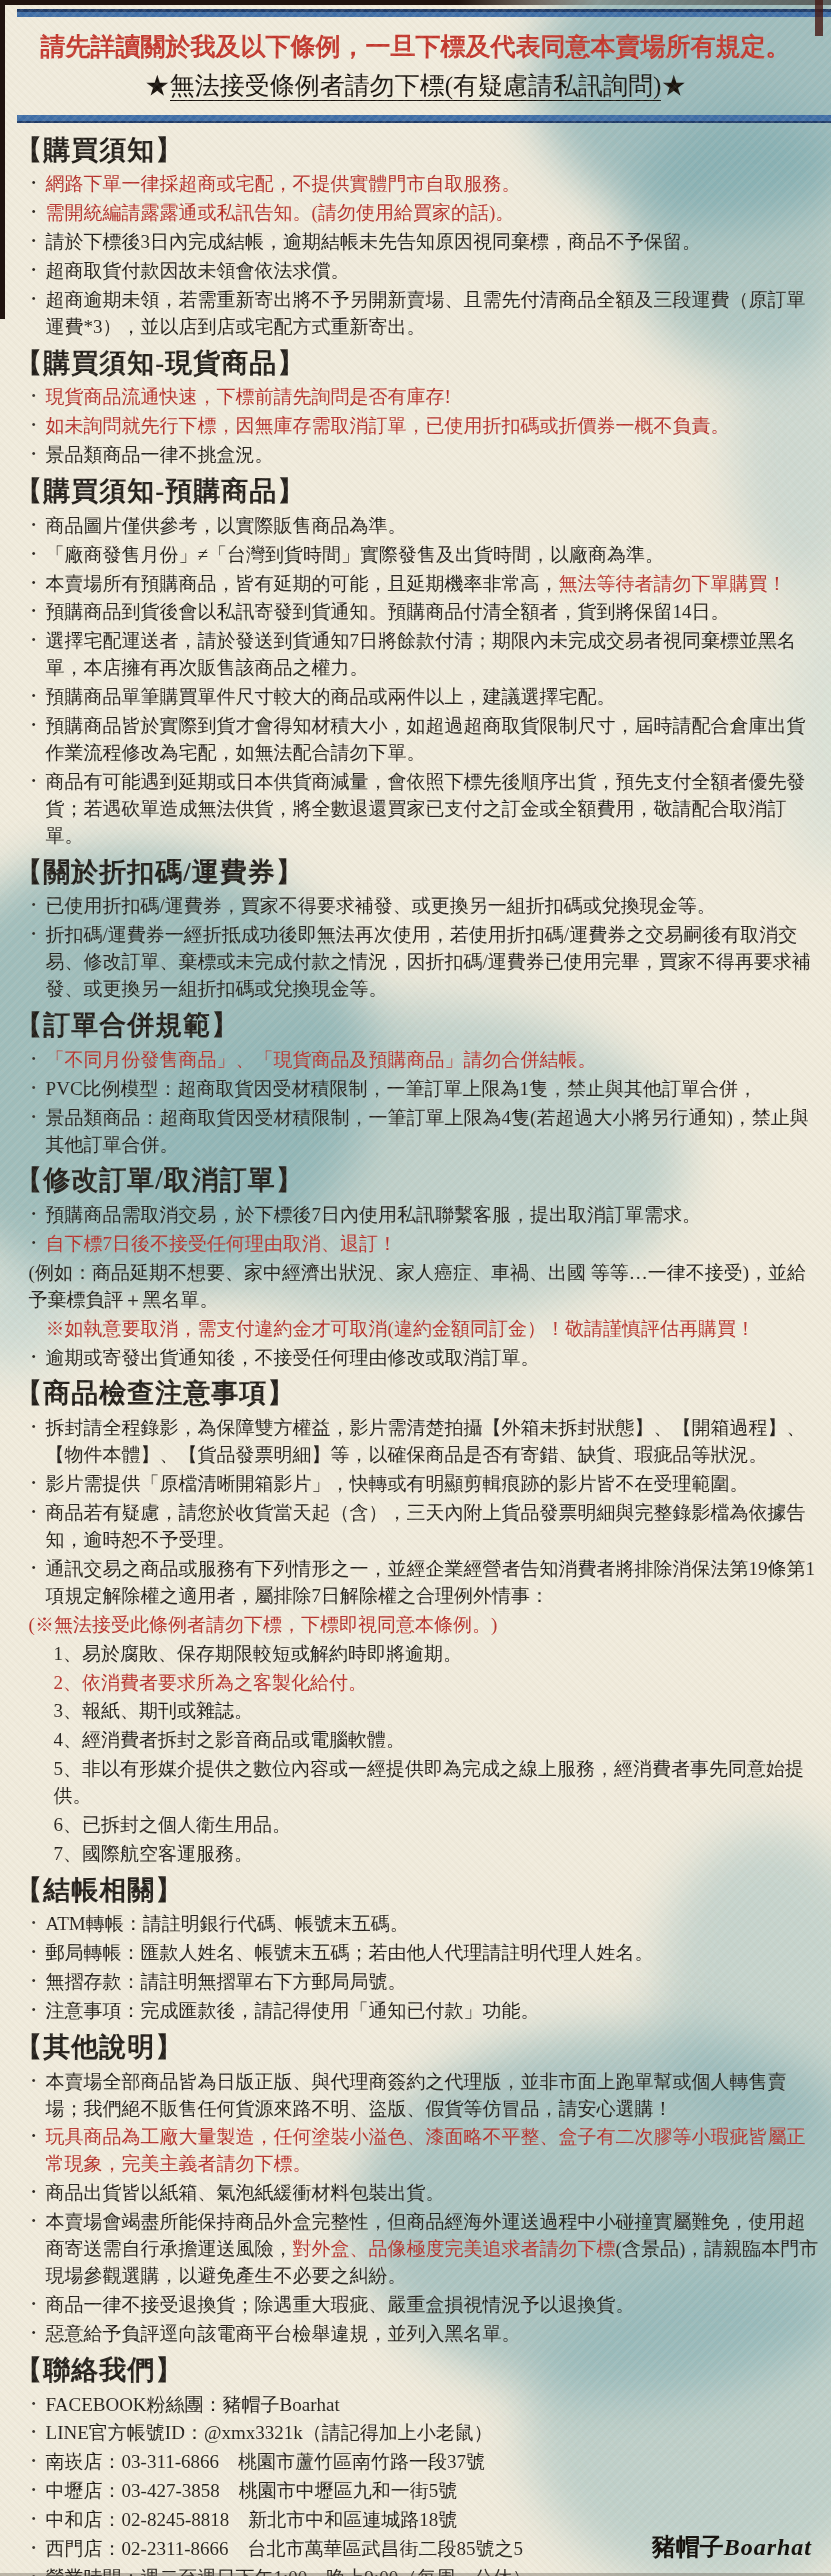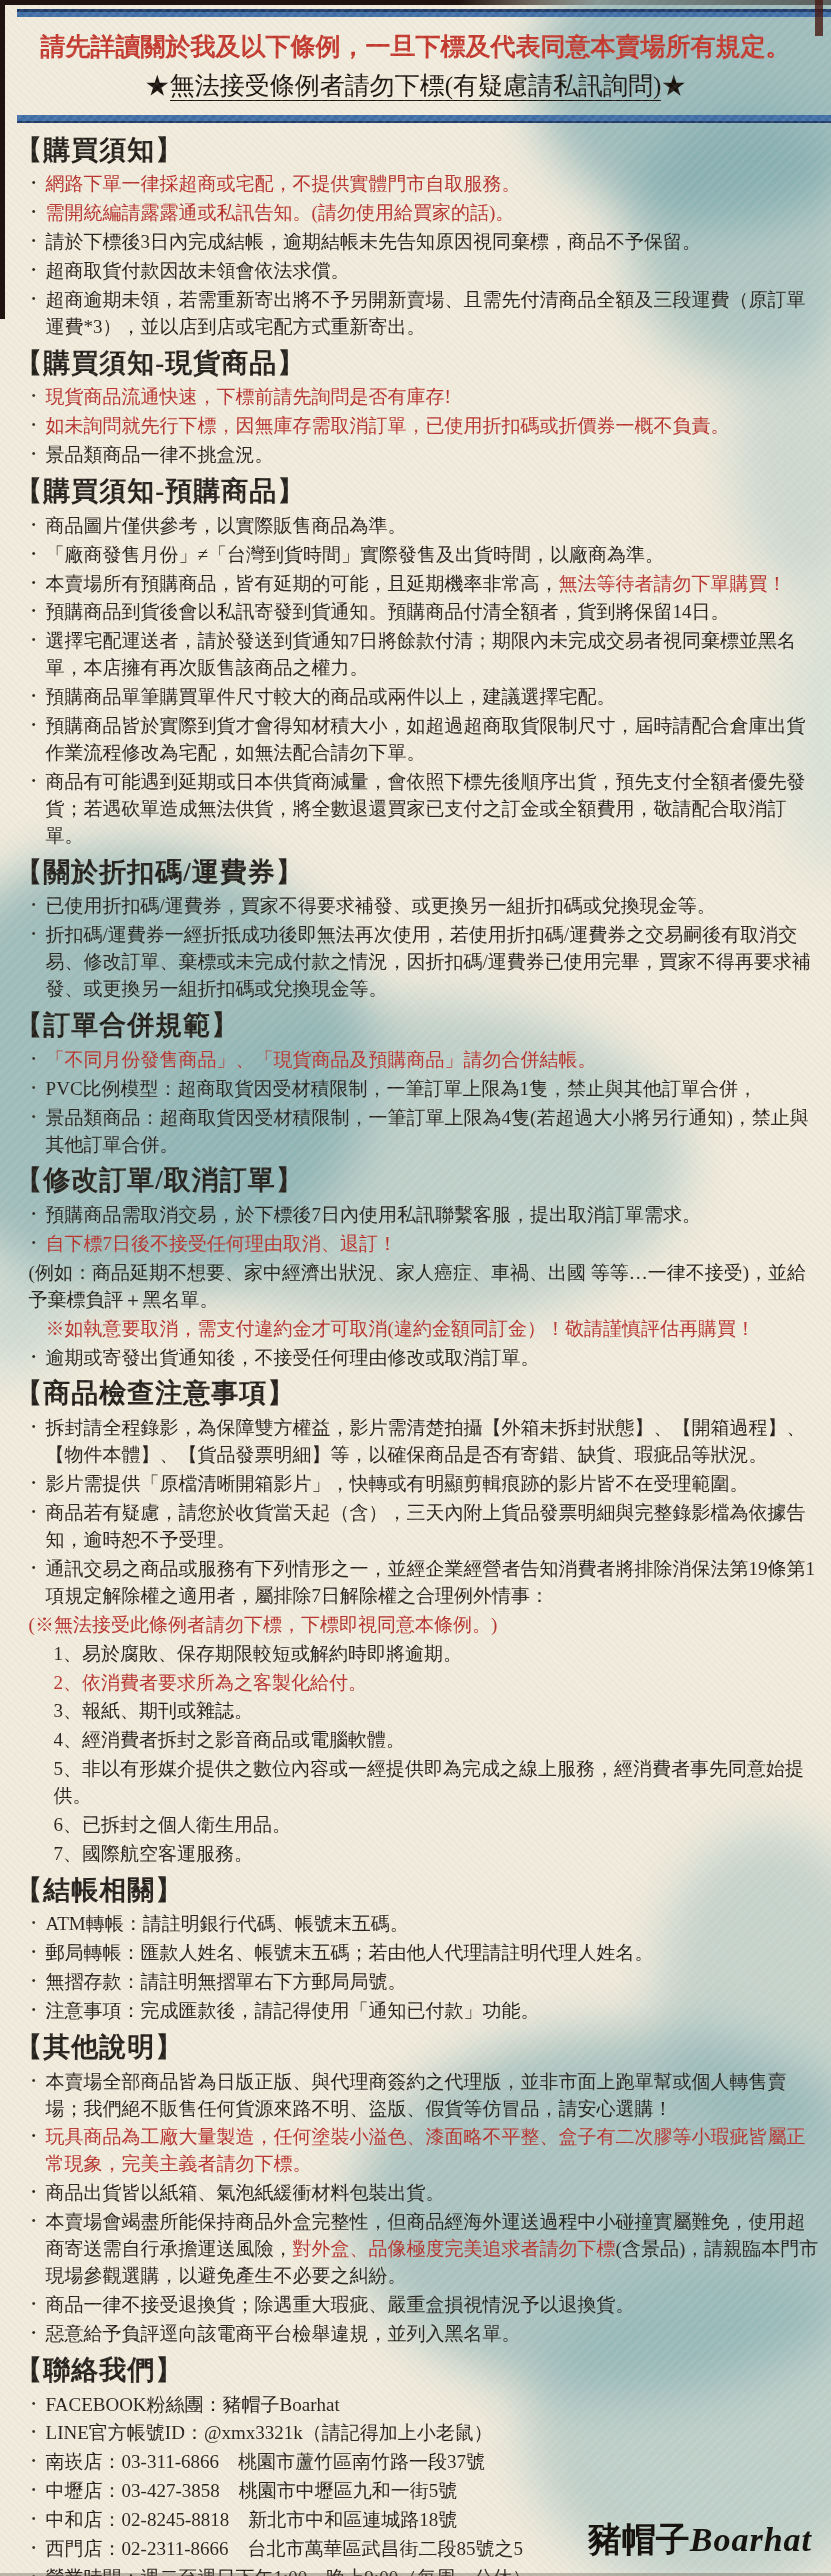--- a/index.html
+++ b/index.html
@@ -52,21 +52,21 @@
   .item{position:relative;font-size:19px;line-height:27px;margin:0 0 1.9px;padding-left:17px;}
   .item.b::before{content:"\2022";position:absolute;left:2.9px;top:0;font-size:12.4px;color:#2a251f;}
   .item.nb{padding-left:0;}
   .item.num{padding-left:25px;}
   .item.ind{padding-left:17px;}
   .item.nb::before,.item.num::before,.item.ind::before{content:none;}
   .red{color:var(--accent_red,#b5302a);}
 
   .signature{
     position:absolute;right:19px;bottom:13.3px;z-index:2;
-    font-size:34px;font-weight:bold;color:#17130e;white-space:nowrap;
+    font-size:24px;font-weight:bold;color:#17130e;white-space:nowrap;
   }
   .signature .en{font-style:italic;font-weight:600;letter-spacing:1px;}
 </style>
 </head>
 <body>
 
 <div class="page">
   <div class="blob b1"></div>
   <div class="blob b2"></div>
   <div class="blob b3"></div>

